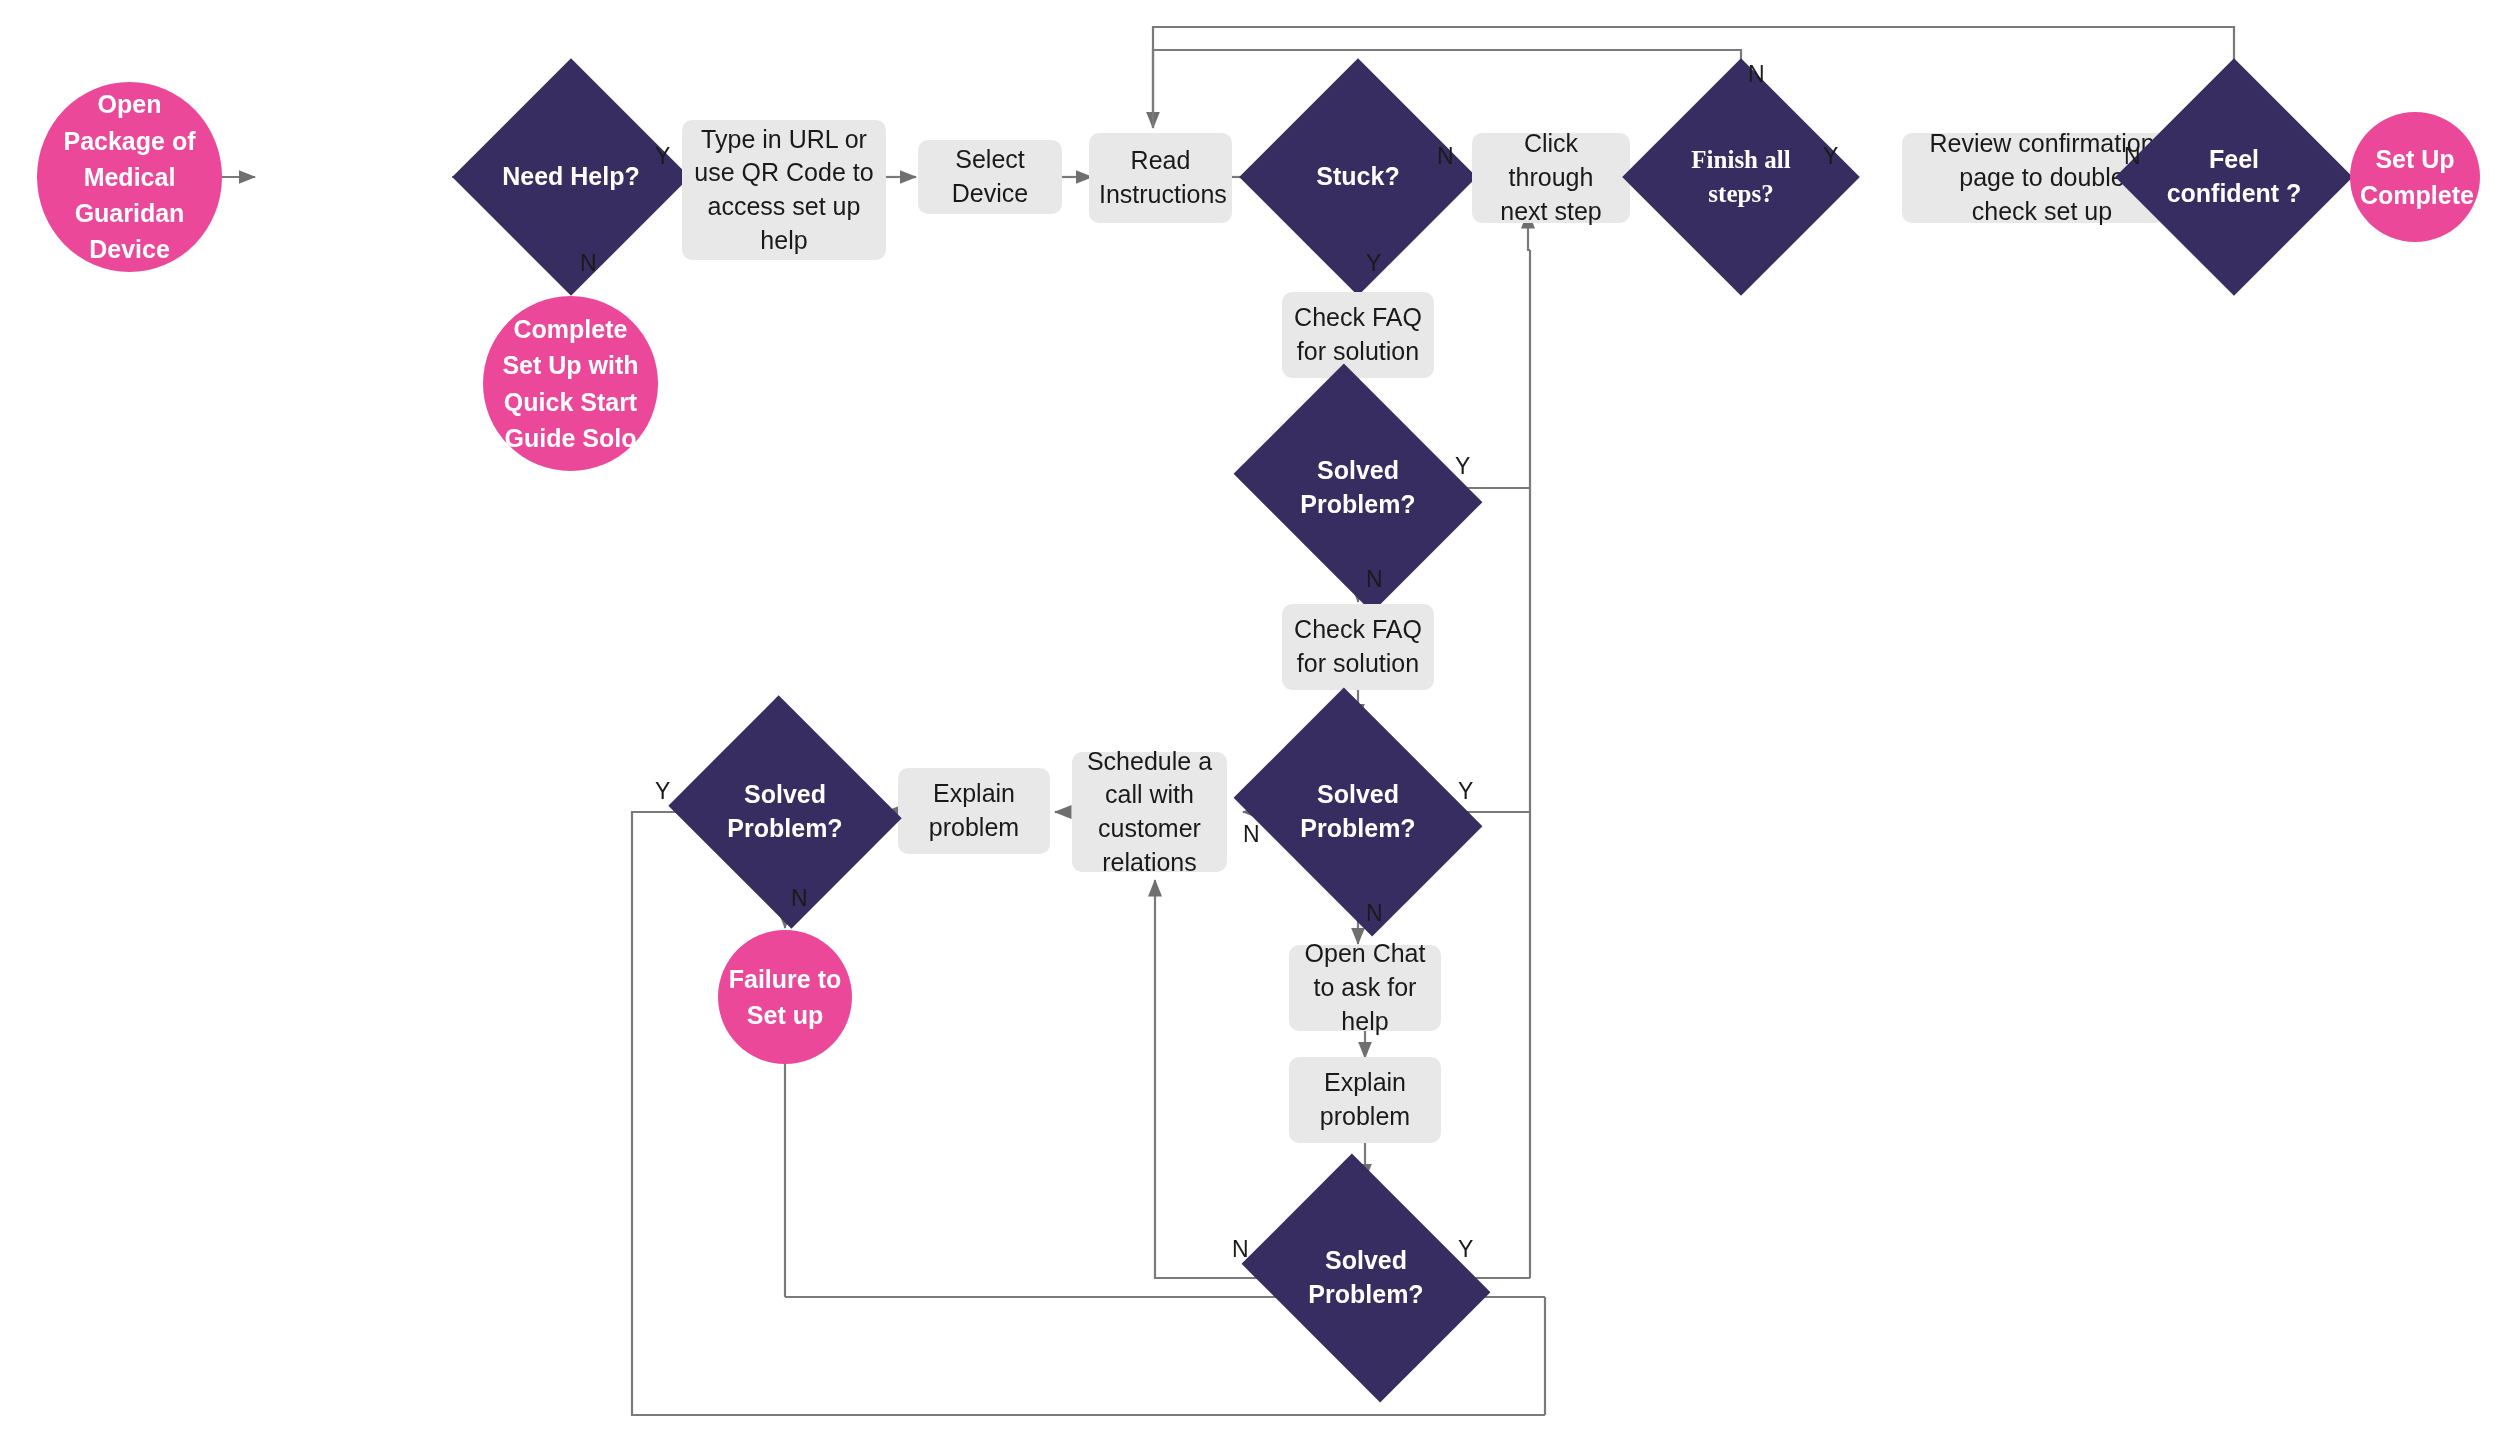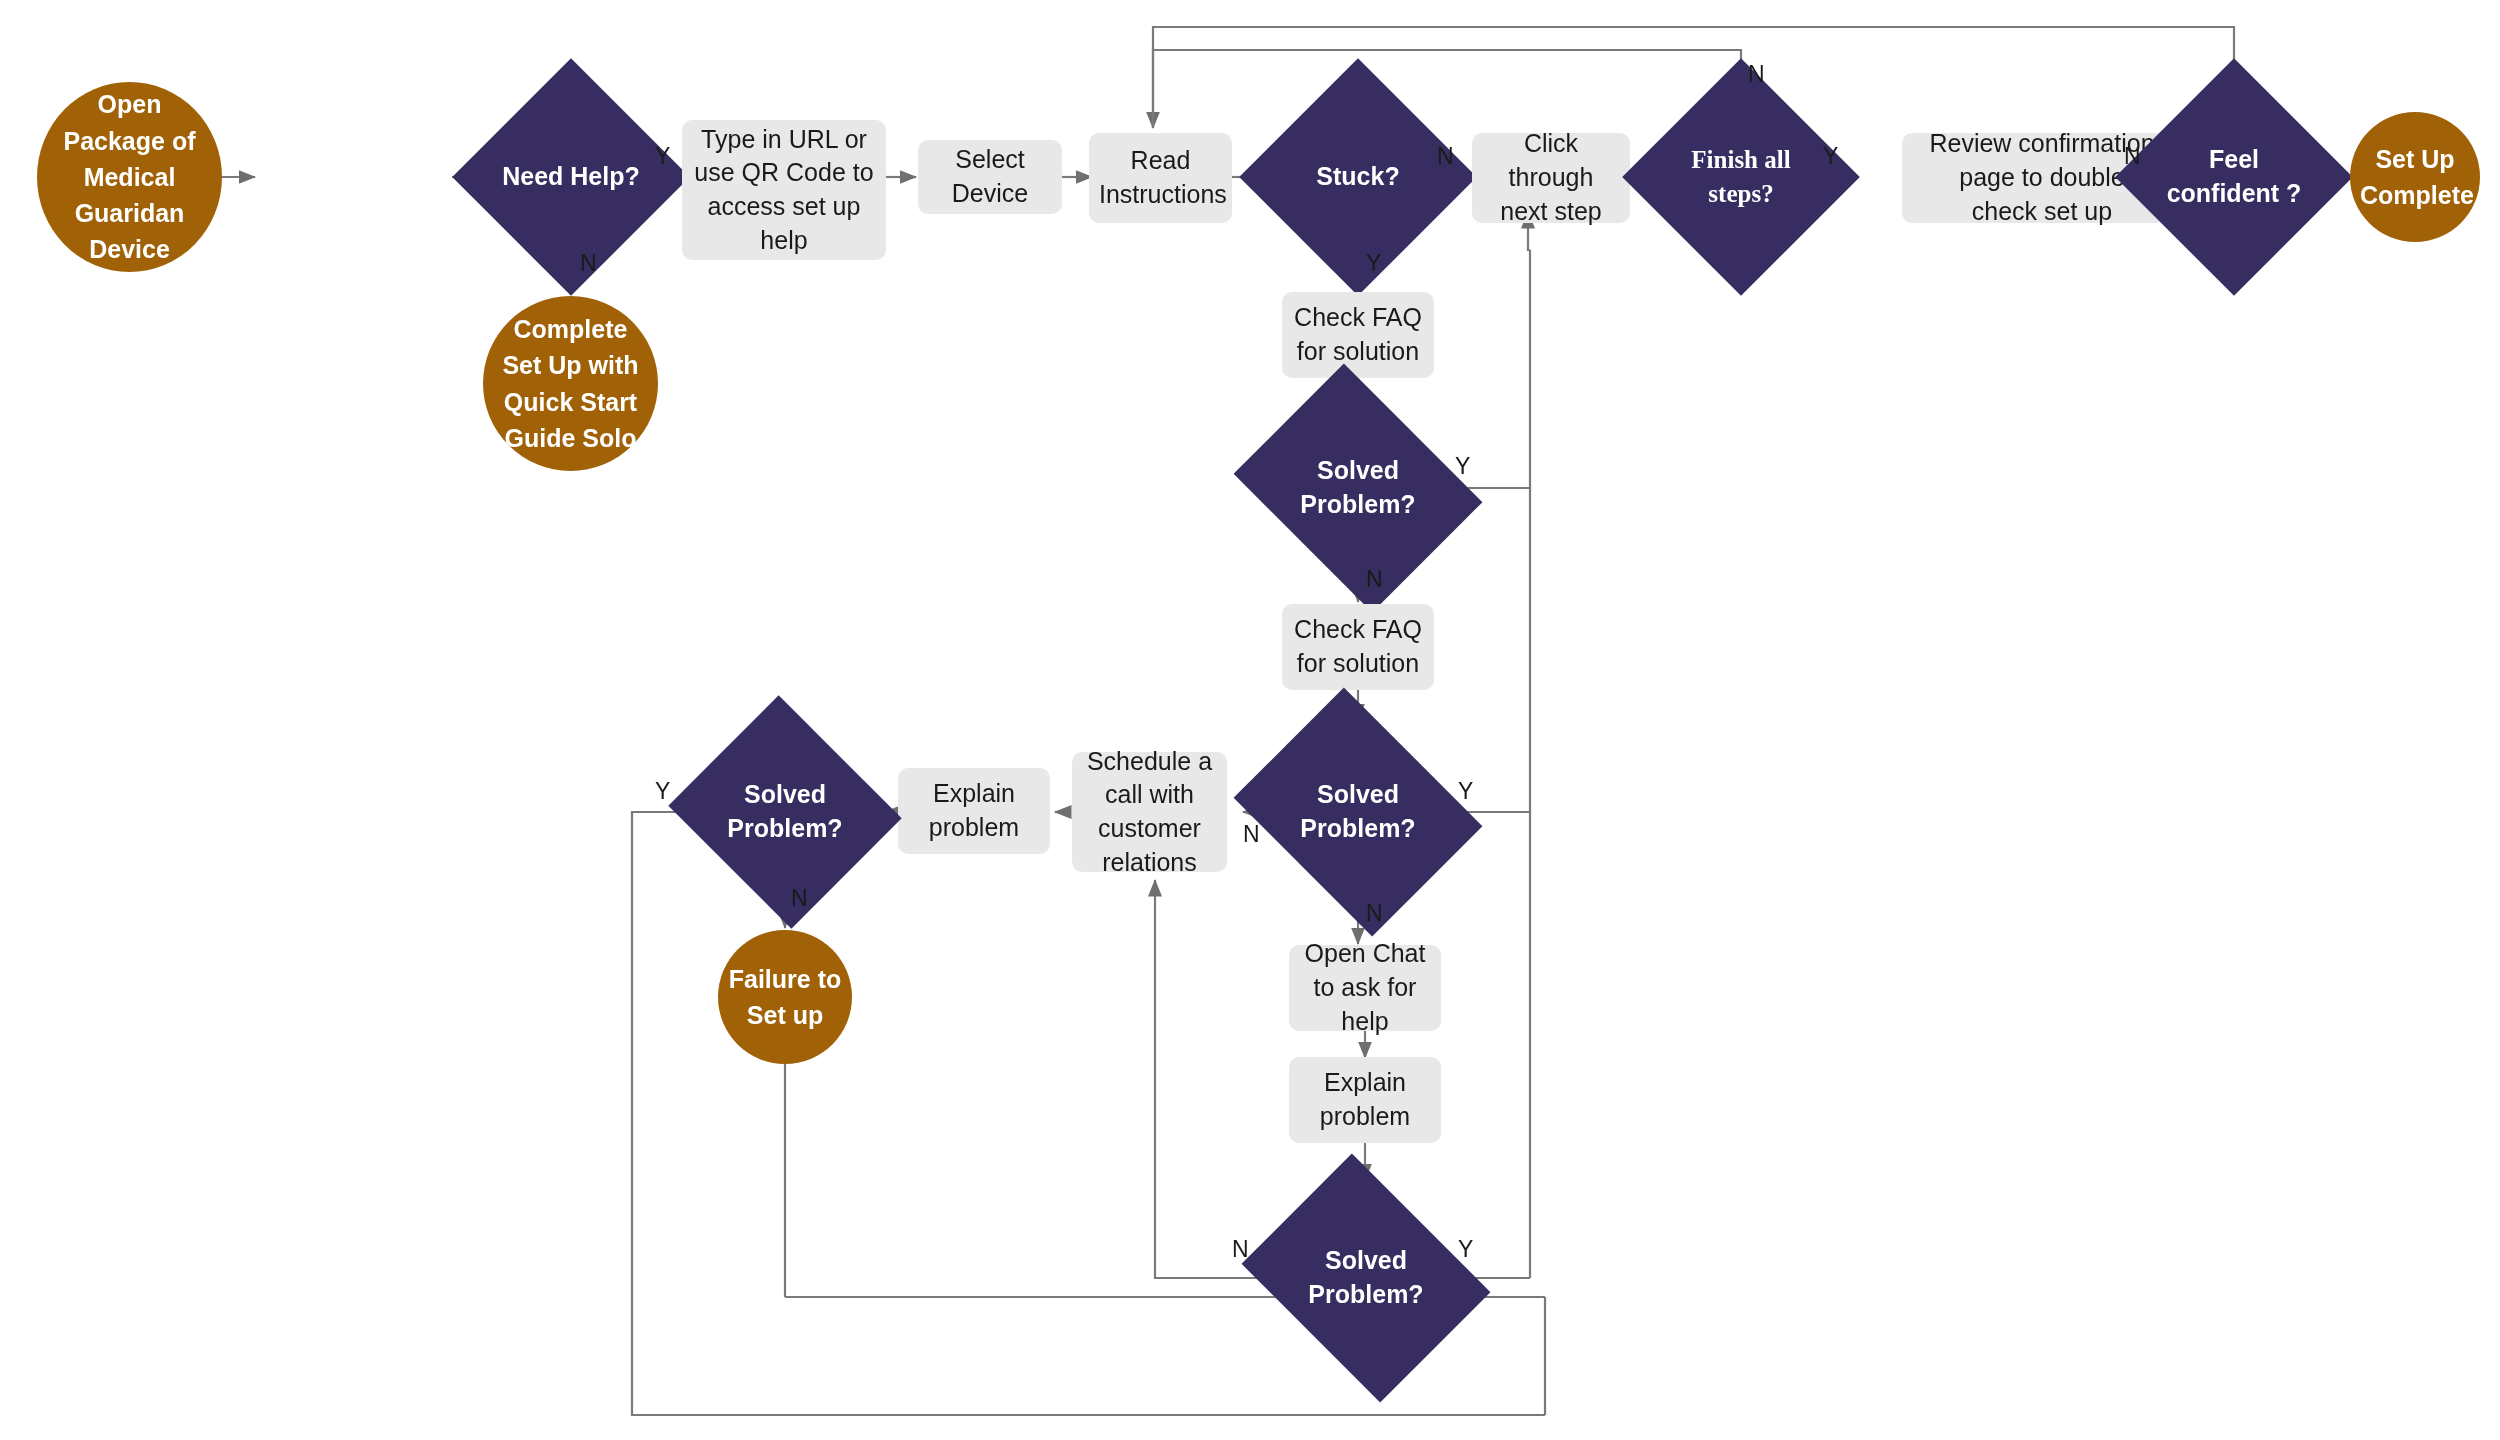--- a/index.html
+++ b/index.html
@@ -40,21 +40,21 @@
   .proc {
     background: #e8e8e8;
     border-radius: 10px;
     color: #1a1a1a;
     font-size: 25px;
     line-height: 1.35;
     font-weight: 400;
   }
   
   .term {
-    background: #a16207;
+    background: #ec4899;
     border-radius: 50%;
     color: #ffffff;
     font-size: 25px;
     line-height: 1.45;
     font-weight: 700;
   }
   
   .dec {
     color: #ffffff;
     font-size: 25px;

